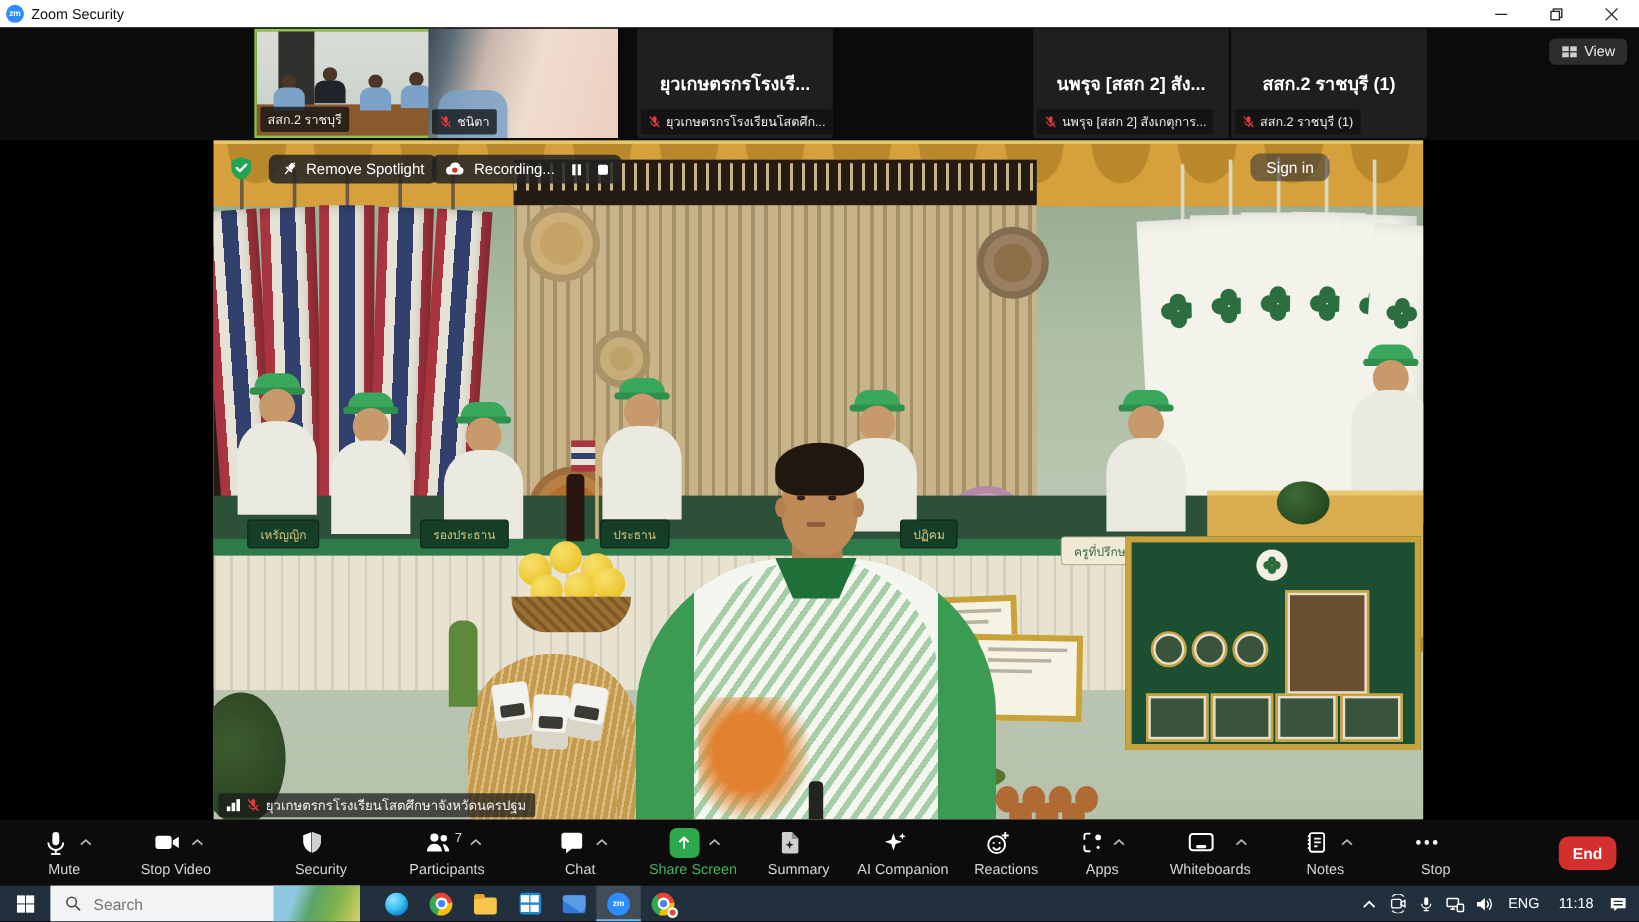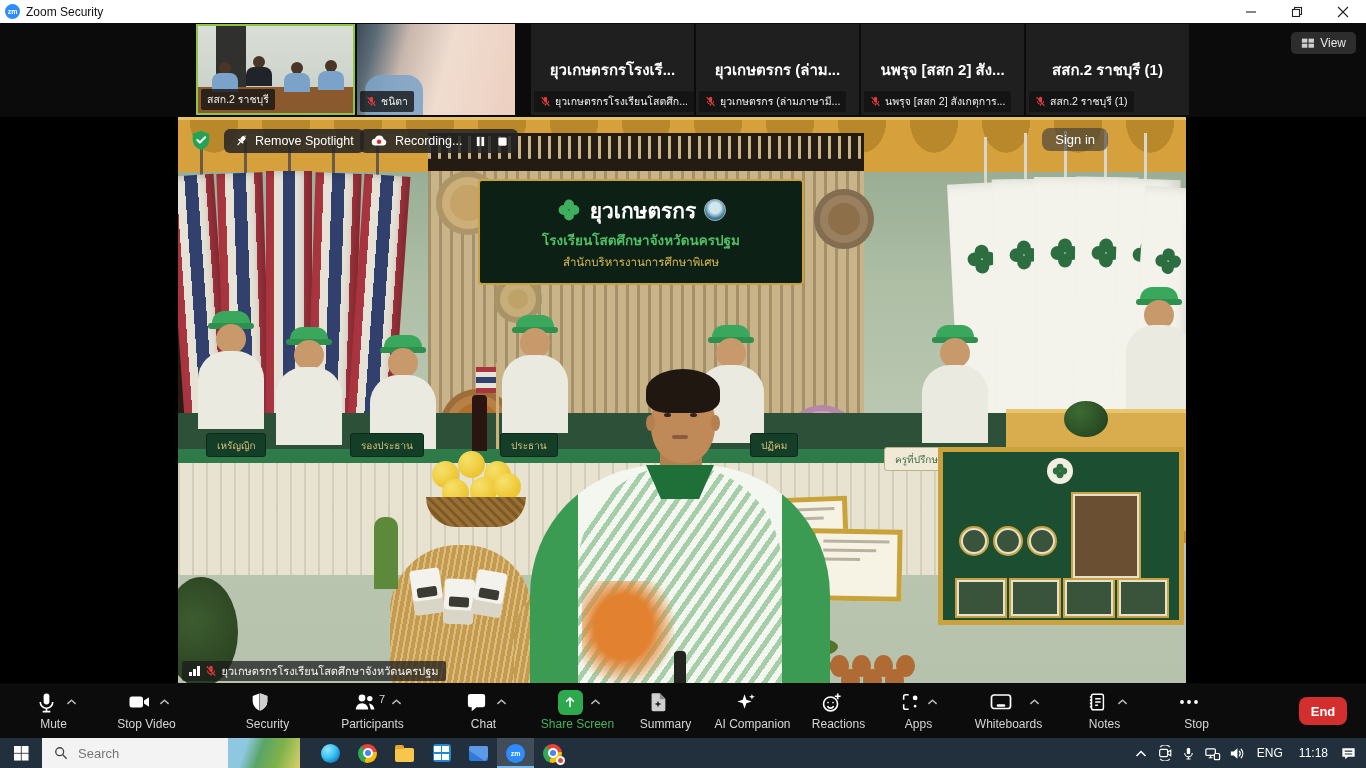--- a/index.html
+++ b/index.html
@@ -196,21 +196,21 @@
           <line x1="1" y1="1" x2="11" y2="11"></line>
           <line x1="11" y1="1" x2="1" y2="11"></line>
         </svg>
       </div>
   </div>
 </div>
 
 <div class="app">
 
   <div class="strip">
-    <div class="tile tile1" style="left:196px;width:159px;">
+    <div class="tile tile1" style="left:212px;width:159px;">
       <div class="t1-frame"></div>
       <div class="t1-table"></div>
       <div class="t1-person" style="left:14px;top:36px;">
           <span class="h"></span>
           <span class="b"></span>
         </div>
       <div class="t1-person dark" style="left:48px;top:30px;">
           <span class="h"></span>
           <span class="b"></span>
         </div>
@@ -250,34 +250,20 @@
               <rect x="5" y="1" width="4" height="7" rx="2"></rect>
               <rect x="6.4" y="10" width="1.2" height="2.4"></rect>
             </g>
             <path d="M3 6.5a4 4 0 0 0 8 0" fill="none" stroke="#e23b3b" stroke-width="1.2"></path>
             <line x1="2" y1="1.5" x2="12" y2="12.5" stroke="#e23b3b" stroke-width="1.4"></line>
           </svg>
         <span>ยุวเกษตรกรโรงเรียนโสตศึก...</span>
       </div>
     </div>
 
-    <div class="tile tile-dark" style="left:682px;width:163px;">
-      <div class="bigname">ยุวเกษตรกร (ล่าม...</div>
-      <div class="nameplate">
-        <svg viewBox="0 0 14 14" width="11" height="11">
-            <g fill="#e23b3b">
-              <rect x="5" y="1" width="4" height="7" rx="2"></rect>
-              <rect x="6.4" y="10" width="1.2" height="2.4"></rect>
-            </g>
-            <path d="M3 6.5a4 4 0 0 0 8 0" fill="none" stroke="#e23b3b" stroke-width="1.2"></path>
-            <line x1="2" y1="1.5" x2="12" y2="12.5" stroke="#e23b3b" stroke-width="1.4"></line>
-          </svg>
-        <span>ยุวเกษตรกร (ล่ามภาษามี...</span>
-      </div>
-    </div>
 
     <div class="tile tile-dark" style="left:847px;width:163px;">
       <div class="bigname">นพรุจ [สสก 2] สัง...</div>
       <div class="nameplate">
         <svg viewBox="0 0 14 14" width="11" height="11">
             <g fill="#e23b3b">
               <rect x="5" y="1" width="4" height="7" rx="2"></rect>
               <rect x="6.4" y="10" width="1.2" height="2.4"></rect>
             </g>
             <path d="M3 6.5a4 4 0 0 0 8 0" fill="none" stroke="#e23b3b" stroke-width="1.2"></path>
@@ -402,36 +388,20 @@
           </svg>
         </div>
     </div>
 
     <div class="hat" style="left:258px;top:54px;width:64px;height:64px;background:#c6a468;"></div>
     <div class="hat" style="left:636px;top:72px;width:60px;height:60px;background:#8d6f4a;"></div>
     <div class="hat" style="left:316px;top:158px;width:48px;height:48px;background:#bfa268;"></div>
     <div class="hat" style="left:262px;top:272px;width:74px;height:74px;background:#b06f2c;"></div>
     <div class="hat" style="left:606px;top:288px;width:76px;height:76px;background:#cf93bb;"></div>
 
-    <div class="banner">
-      <div class="banner-row1">
-        <svg width="26" height="26" viewBox="0 0 24 24">
-            <g fill="#3fae5d">
-              <circle cx="12" cy="7" r="4.6"></circle>
-              <circle cx="12" cy="17" r="4.6"></circle>
-              <circle cx="7" cy="12" r="4.6"></circle>
-              <circle cx="17" cy="12" r="4.6"></circle>
-            </g>
-          </svg>
-        <span class="banner-title">ยุวเกษตรกร</span>
-        <span class="blue-logo"></span>
-      </div>
-      <div class="banner-line2">โรงเรียนโสตศึกษาจังหวัดนครปฐม</div>
-      <div class="banner-line3">สำนักบริหารงานการศึกษาพิเศษ</div>
-    </div>
 
     <div class="darkband"></div>
 
     <div>
       <div class="student" style="left:18px;top:192px;">
           <span class="cap"></span>
           <span class="head"></span>
           <span class="body"></span>
         </div>
       <div class="student" style="left:96px;top:208px;">

